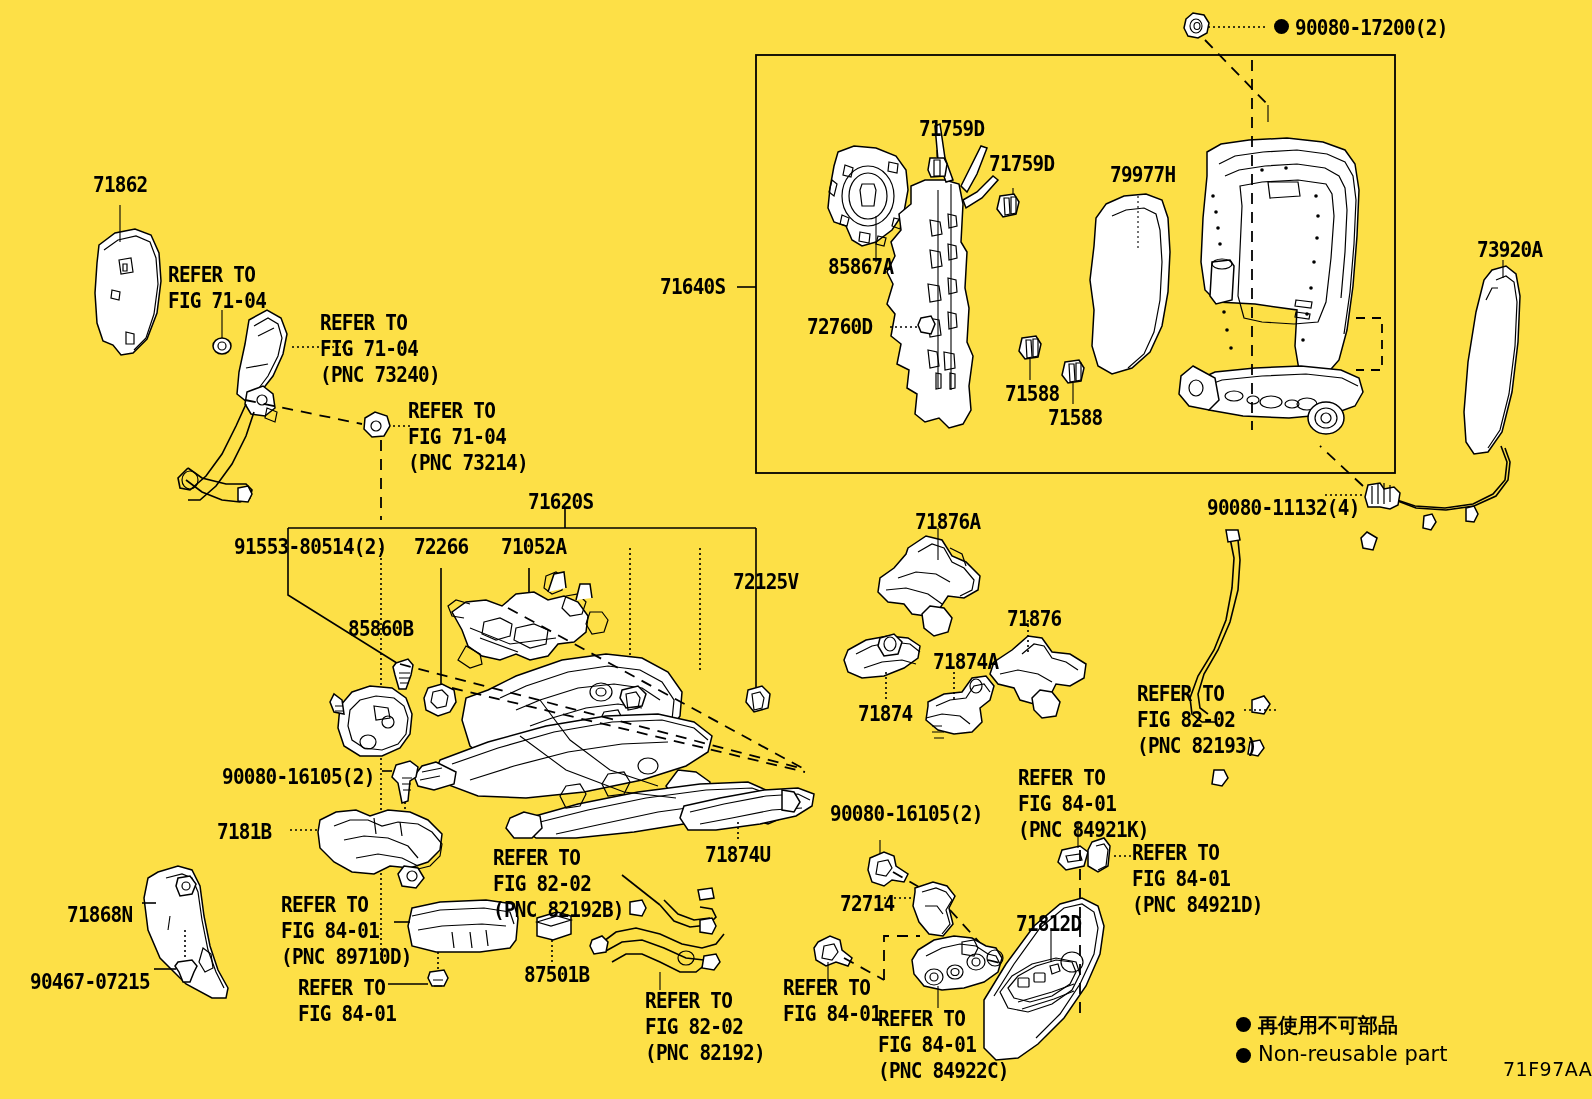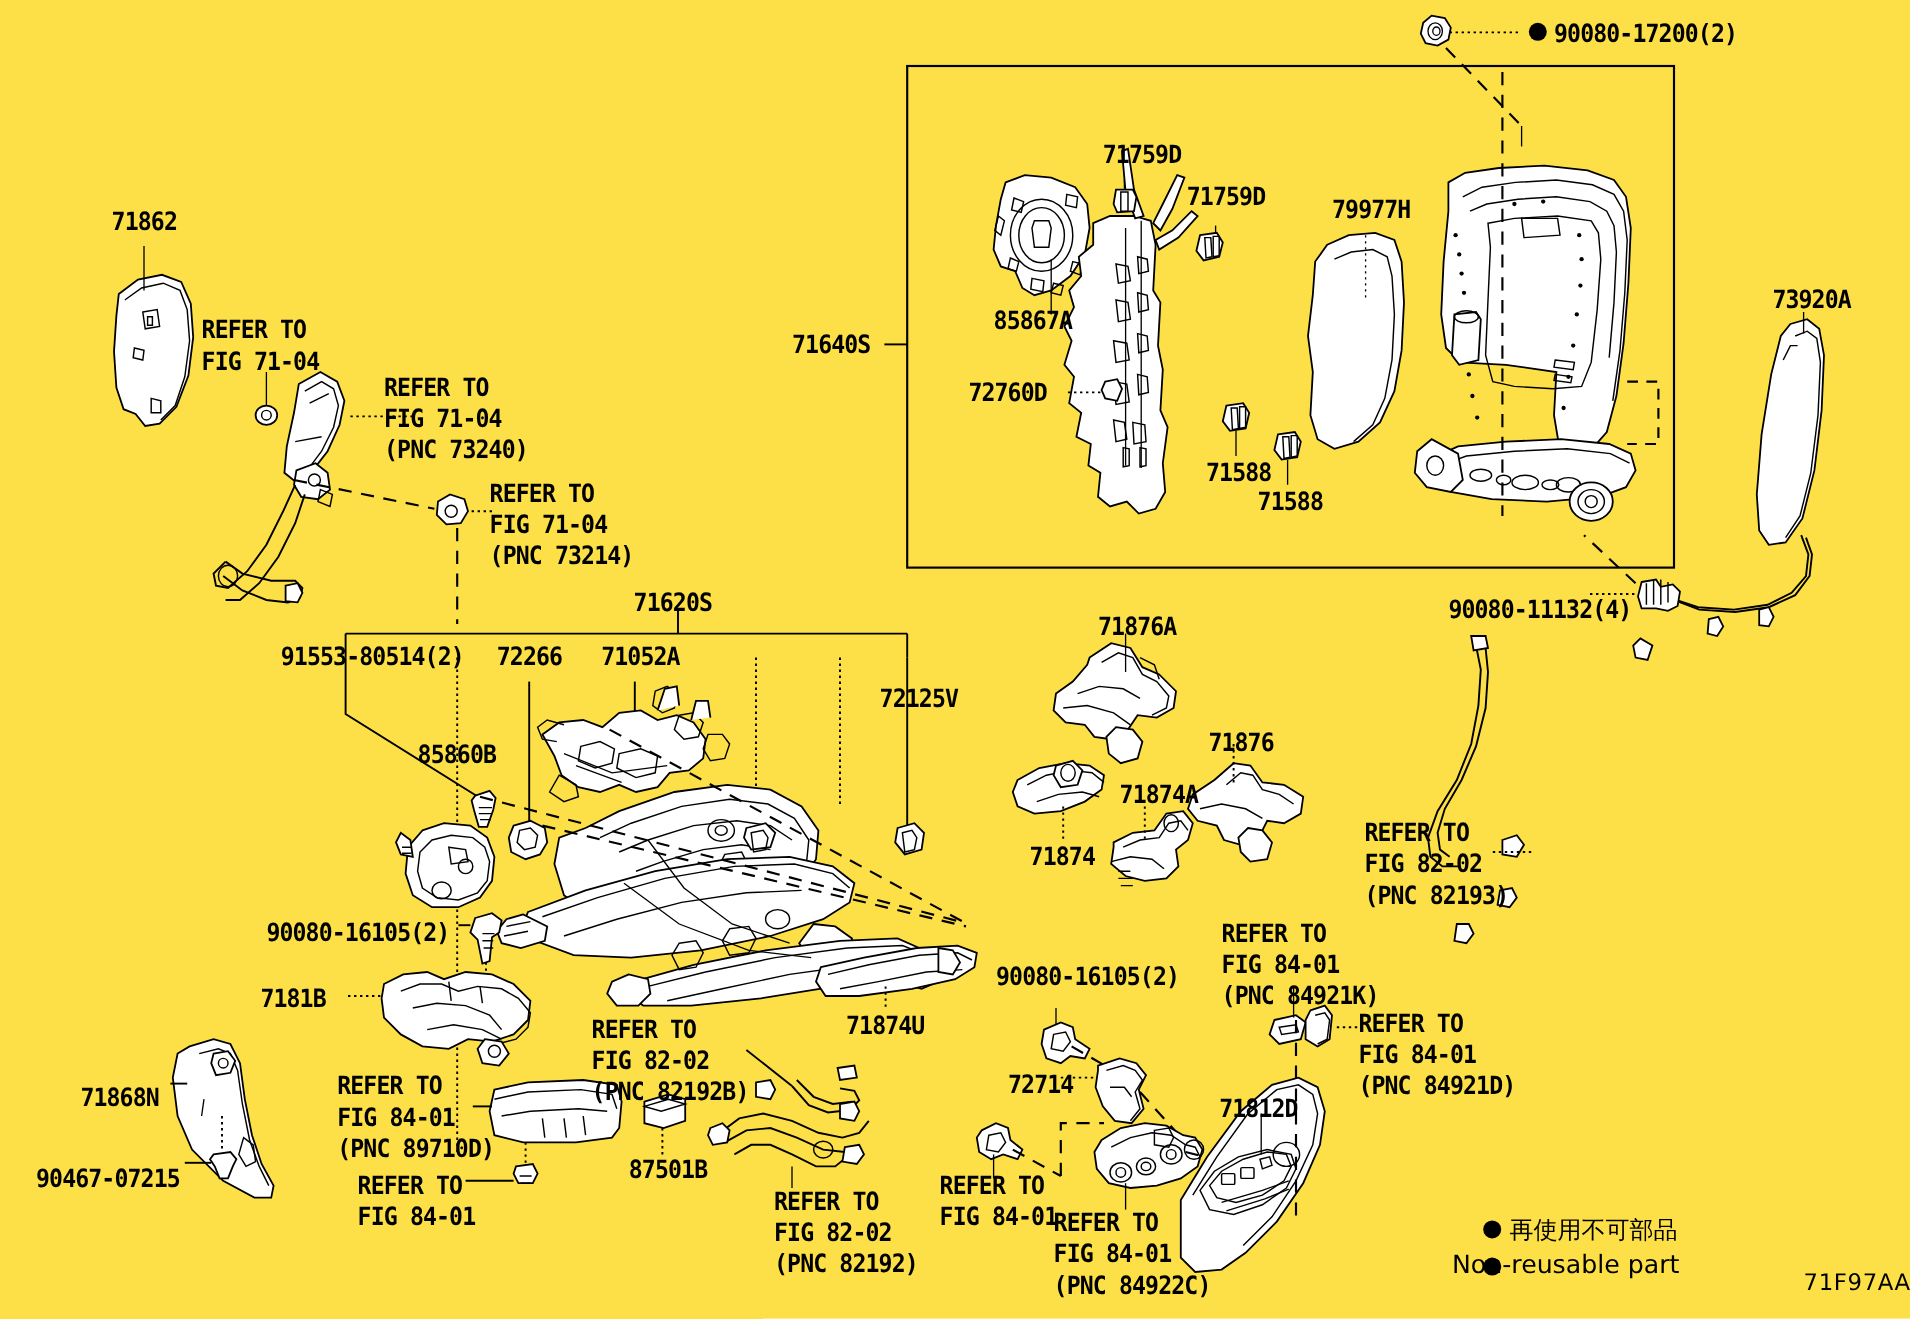--- a/index.html
+++ b/index.html
@@ -27,21 +27,21 @@
     white-space: pre;
     color: #000;
     transform: scaleX(0.92);
     transform-origin: left top;
   }
   .lbl.multi { line-height: 26px; }
   .legend-jp {
     position: absolute;
     font-family: "DejaVu Sans", "Liberation Sans", sans-serif;
     font-size: 20px;
-    font-weight: 400;
+    font-weight: 700;
     white-space: pre;
   }
   .legend-en {
     position: absolute;
     font-family: "DejaVu Sans", "Liberation Sans", sans-serif;
     font-size: 21px;
     font-weight: 400;
     white-space: pre;
   }
   .figcode {
@@ -661,17 +661,17 @@
   <div class="lbl" style="left:1016px; top:912px;">71812D</div>
   <div class="lbl multi" style="left:783px; top:975px;">REFER TO
 FIG 84-01</div>
   <div class="lbl multi" style="left:878px; top:1006px;">REFER TO
 FIG 84-01
 (PNC 84922C)</div>
 
   <div class="dot" style="left:1236px; top:1017px;"></div>
   <div class="legend-jp" style="left:1258px; top:1012px;">再使用不可部品</div>
   <div class="dot" style="left:1236px; top:1048px;"></div>
-  <div class="legend-en" style="left:1210px; top:1042px;">Non-reusable part</div>
+  <div class="legend-en" style="left:1258px; top:1042px;">Non-reusable part</div>
 
   <div class="figcode" style="left:1458px; top:1058px;margin-left:45px;">71F97AA</div>
 
 </div>
 
 </body></html>

